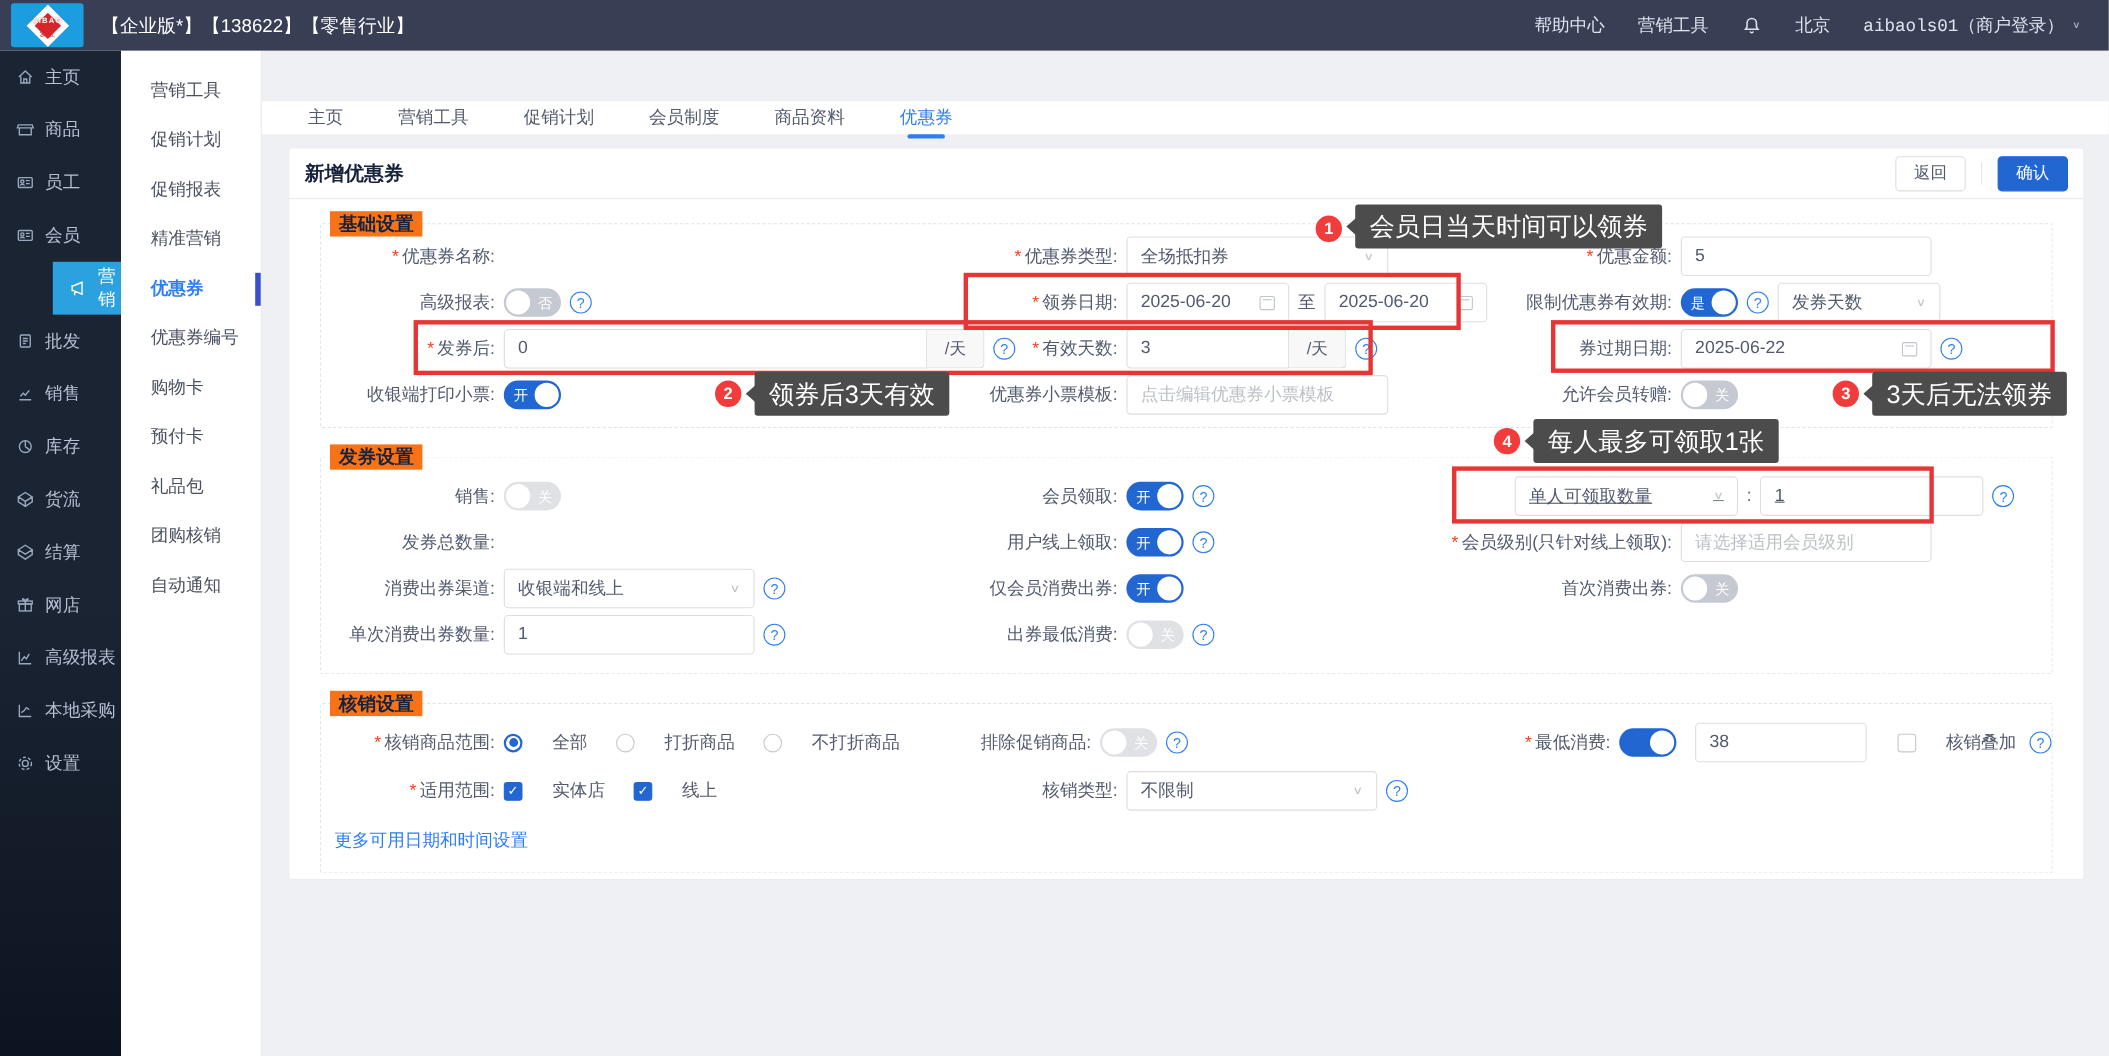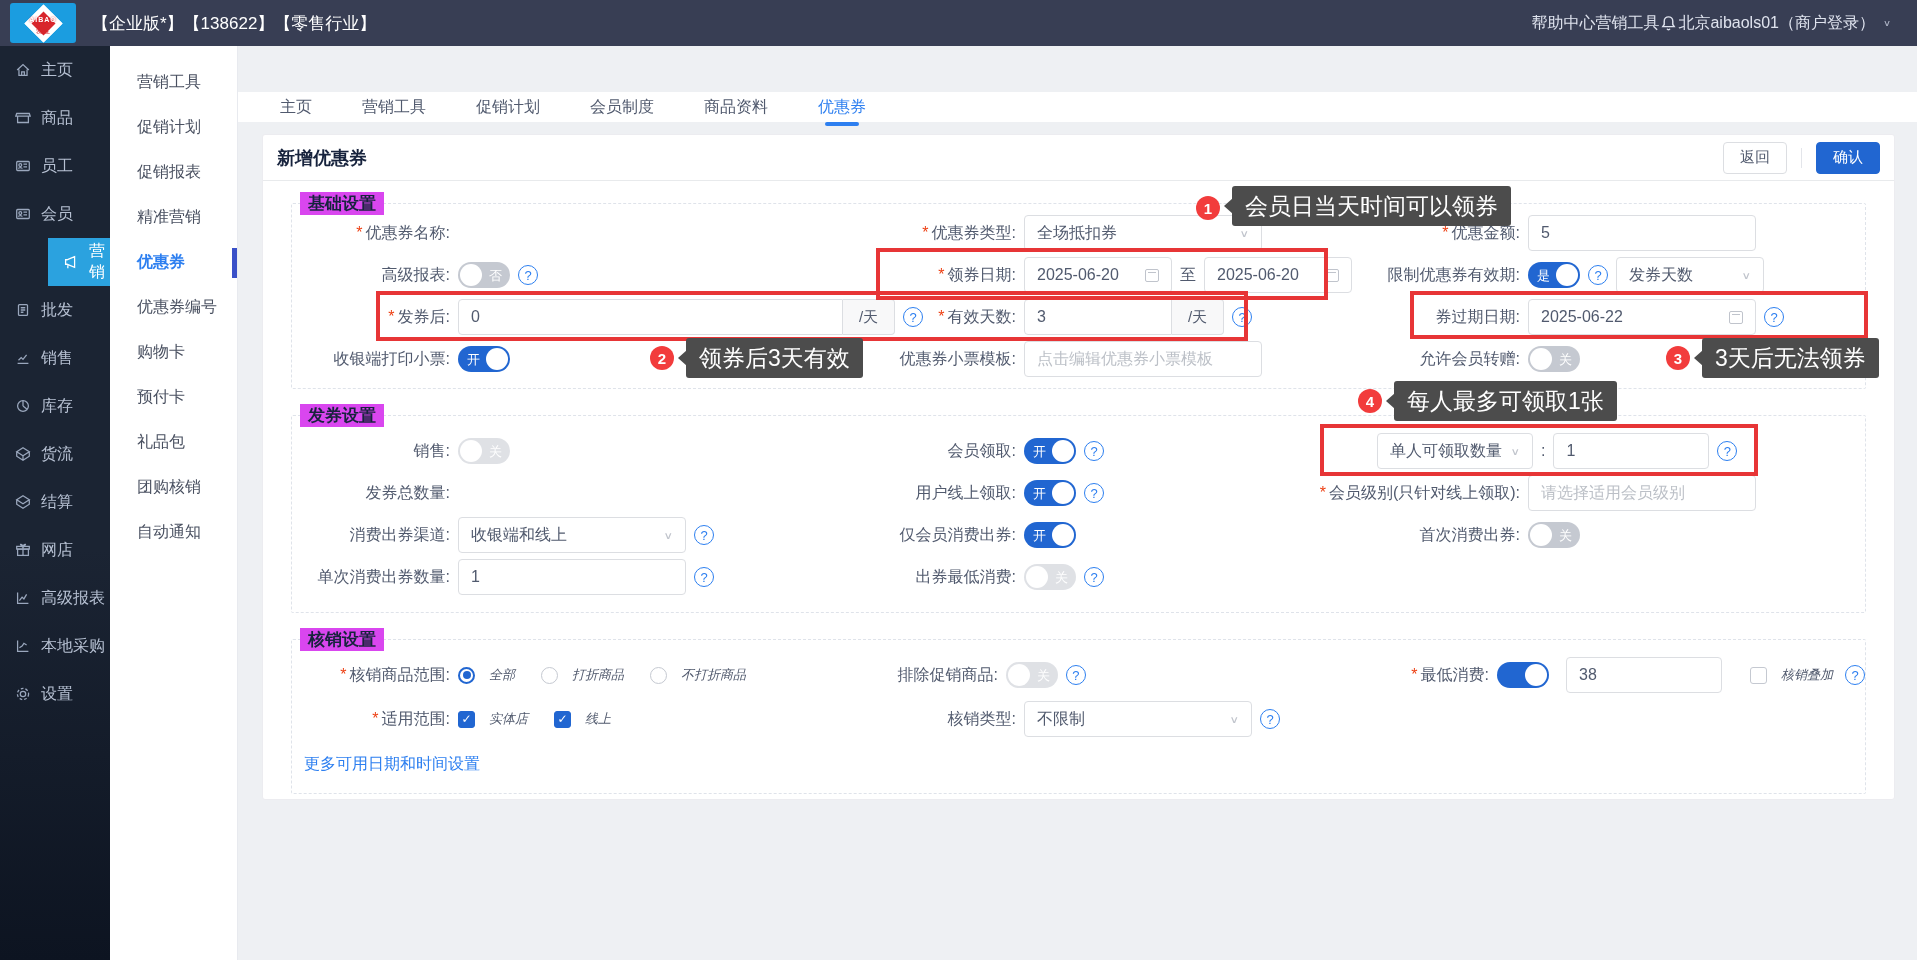--- a/index.html
+++ b/index.html
@@ -11,21 +11,21 @@
     display:flex;align-items:center;color:#e8eaf2;z-index:40;}
   .logo{position:relative;width:66px;height:40px;margin-left:10px;background:#1b9de0;border-radius:3px;
     display:flex;align-items:center;justify-content:center;flex:none;}
   .logo .diamond{width:27px;height:27px;border:2px solid #fff;transform:rotate(45deg);background:#fff;
     display:flex;align-items:center;justify-content:center;}
   .logo .diamond-inner{width:17px;height:17px;background:#d8262c;}
   .logo .logo-txt{position:absolute;top:13px;left:0;right:0;text-align:center;font-size:7px;font-weight:bold;
     color:#fff;letter-spacing:1px;text-shadow:0 0 2px #d8262c;}
   .logo .logo-sub{position:absolute;top:23px;left:0;right:0;text-align:center;font-size:7px;color:#d8262c;}
   .tb-title{margin-left:16px;font-size:17px;color:#fff;}
-  .tb-right{margin-left:auto;display:flex;align-items:center;padding-right:26px;font-size:16px;}
+  .tb-right{margin-left:auto;display:flex;align-items:center;gap:30px;padding-right:26px;font-size:16px;font-family:Liberation Mono, monospace;}
   .tb-item{cursor:pointer;color:#dfe3ee;display:flex;align-items:center;gap:6px;}
   .tb-bell svg{display:block;}
   .tb-caret{font-size:11px;color:#aeb4c6;margin-left:2px;transform:scaleY(.8);}
 
   
   .sidebar{position:absolute;left:0;top:46px;width:110px;bottom:0;
     background:linear-gradient(#1b2433 55%,#0d1421);z-index:30;}
   .side-item{height:48px;display:flex;align-items:center;padding-left:14px;gap:9px;
     color:#b6c0d2;font-size:16px;cursor:pointer;}
   .side-item svg{flex:none;stroke:#9aa7bd;}
@@ -55,21 +55,21 @@
   .card-title{font-size:18px;font-weight:bold;color:#17233d;}
   .hd-btns{margin-left:auto;display:flex;align-items:center;gap:14px;}
   .btn{height:32px;min-width:64px;padding:0 14px;border-radius:4px;font-size:15px;cursor:pointer;
     display:flex;align-items:center;justify-content:center;}
   .btn-default{background:#fff;border:1px solid #dcdee2;color:#515a6e;}
   .btn-primary{background:#2166d1;border:1px solid #2166d1;color:#fff;}
   .vdiv{width:1px;height:20px;background:#e3e5ea;}
 
   
   .fs{position:relative;margin:0 28px;border:1px dashed #dfe3ea;border-radius:2px;}
-  .fs-legend{position:absolute;top:-12px;left:8px;background:#d946ef;padding:0 8px;
+  .fs-legend{position:absolute;top:-12px;left:8px;background:#f97316;padding:0 8px;
     font-size:17px;font-weight:bold;color:#17233d;}
   .fs1{margin-top:22px;padding:8px 0;}
   .fs2{margin-top:26px;padding:14px 0;}
   .fs3{margin-top:26px;padding:12px 0;}
   .frow{display:flex;align-items:center;height:42px;padding-left:12px;}
   .frow.tall{height:46px;}
   .cell{display:flex;align-items:center;}
   .c1{width:556px;}
   .c2{width:400px;margin-left:32px;}
   .c3{flex:1;}
@@ -77,21 +77,21 @@
   .c1 .lbl{width:146px;}
   .c2 .lbl{width:124px;}
   .c3 .lbl{width:228px;}
   .req{color:#ed4014;margin-right:3px;}
   .ctrl{display:flex;align-items:center;gap:8px;white-space:nowrap;}
   .pull{margin-left:-151px;}
 
   .inp{display:inline-flex;align-items:center;height:36px;border:1px solid #dcdee2;border-radius:4px;
     background:#fff;padding:0 12px;font-size:16px;color:#515a6e;}
   .inp .ph{color:#bcc0c7;}
-  .w148{width:148px;} .w156{width:156px;} .w180{width:156px;}
+  .w148{width:148px;} .w156{width:156px;} .w180{width:203px;text-decoration:underline;}
   .w228{width:228px;} .w238{width:238px;} .w385{width:385px;}
   .no-right{border-top-right-radius:0;border-bottom-right-radius:0;}
   .unit{display:inline-flex;align-items:center;justify-content:center;height:36px;width:52px;
     border:1px solid #dcdee2;border-left:none;border-radius:0 4px 4px 0;background:#f8f8f9;
     color:#515a6e;font-size:15px;margin-left:-8px;}
   .sel .chev{margin-left:auto;color:#c0c4cc;font-size:13px;transform:scaleY(.75);padding-left:8px;}
   .cal{width:14px;height:13px;border:1px solid #c0c4cc;border-radius:2px;position:relative;margin-left:auto;}
   .cal:before{content:"";position:absolute;top:2px;left:2px;right:2px;border-top:1px solid #c0c4cc;}
   .help{flex:none;width:20px;height:20px;border:1px solid #2d7ff0;color:#2d7ff0;border-radius:50%;
     font-size:13px;display:inline-flex;align-items:center;justify-content:center;cursor:pointer;}
@@ -102,21 +102,21 @@
   .toggle .knob{position:absolute;top:2px;left:2px;width:22px;height:22px;border-radius:50%;background:#fff;}
   .toggle .t-txt{position:absolute;right:8px;top:5px;color:#fff;font-size:13px;}
   .toggle.on{background:#2166d1;}
   .toggle.on .knob{left:auto;right:2px;}
   .toggle.on .t-txt{left:9px;right:auto;}
   .toggle.dis{opacity:.55;}
 
   .radio{width:17px;height:17px;border-radius:50%;border:1px solid #c5c9d1;background:#fff;flex:none;cursor:pointer;}
   .radio.checked{border:2px solid #2166d1;display:flex;align-items:center;justify-content:center;}
   .radio.checked:after{content:"";width:8px;height:8px;border-radius:50%;background:#2166d1;}
-  .opt-lbl{font-size:13px;color:#515a6e;margin-left:6px;margin-right:18px;font-style:italic;}
+  .opt-lbl{font-size:16px;color:#515a6e;margin-left:19px;margin-right:18px;}
   .cbox{width:17px;height:17px;border-radius:3px;border:1px solid #c5c9d1;background:#fff;flex:none;cursor:pointer;}
   .cbox.checked{background:#2166d1;border-color:#2166d1;color:#fff;font-size:12px;
     display:flex;align-items:center;justify-content:center;}
 
   .more-link{margin:14px 0 6px;padding-left:12px;font-size:16px;color:#2d7ff0;cursor:pointer;}
 
   
   .overlay{position:absolute;left:0;top:0;width:1917px;height:960px;pointer-events:none;z-index:50;}
   .rbox{position:absolute;border:4px solid #e73536;}
   .abadge{position:absolute;width:24px;height:24px;border-radius:50%;background:#f23c3c;color:#fff;

